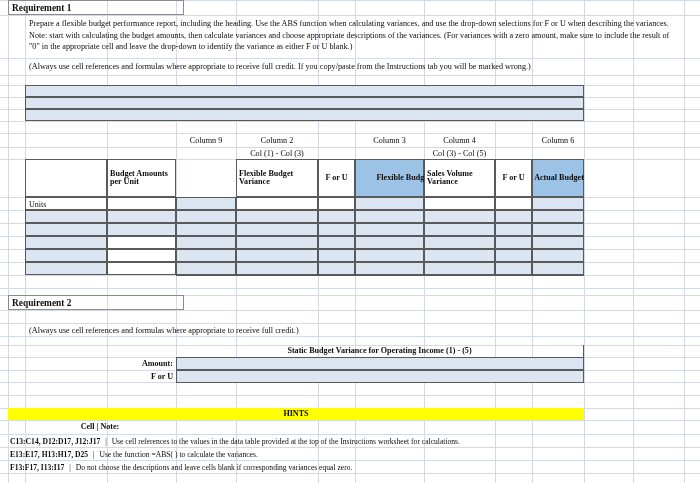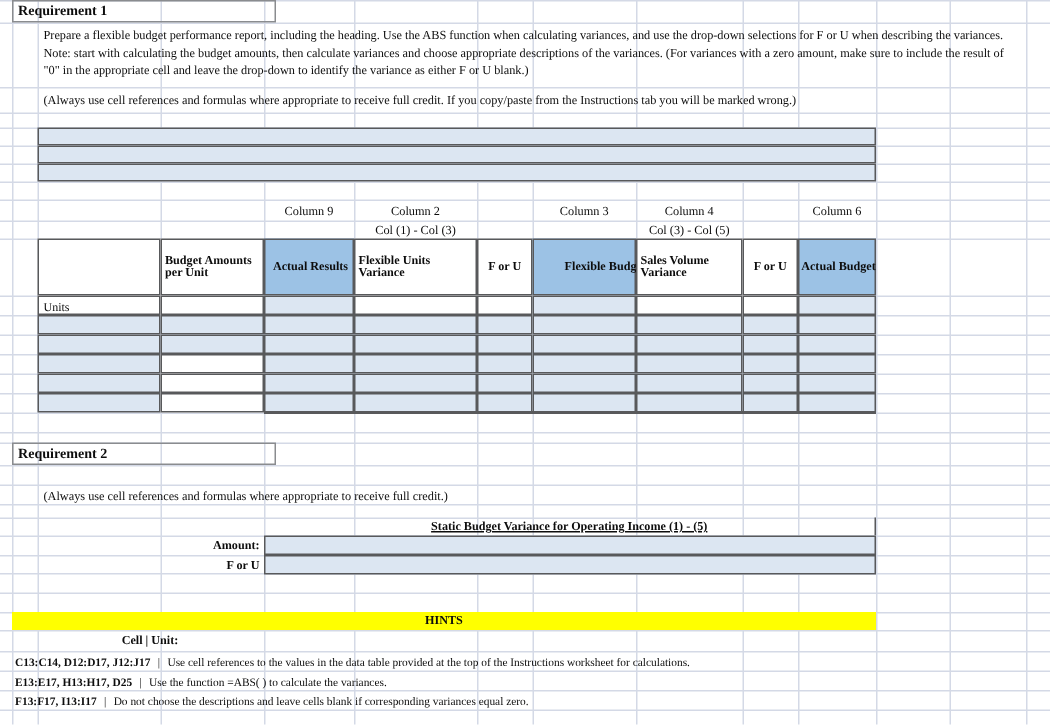--- a/index.html
+++ b/index.html
@@ -107,25 +107,22 @@
   <div class="txt center colnum" style="left:424px;top:133px;width:71px;height:14px;">Column 4</div>
   <div class="txt center colnum" style="left:532px;top:133px;width:52px;height:14px;">Column 6</div>
 
   <div class="txt center colnum" style="left:236px;top:147px;width:82px;height:12px;">Col (1) - Col (3)</div>
   <div class="txt center colnum" style="left:424px;top:147px;width:71px;height:12px;">Col (3) - Col (5)</div>
 
   <div class="cell fill-white bdr" style="left:25px;top:159px;width:82px;height:38px;"></div>
   <div class="cell fill-white bdr" style="left:107px;top:159px;width:69px;height:38px;">
     <div class="wrapc hd-lbl" style="width:100%;height:100%;padding:0 2px;">Budget Amounts per Unit</div>
   </div>
-  <div class="cell fill-head bdr" style="left:176px;top:159px;width:60px;height:38px;">
-    <div class="wrapc hd-lbl" style="width:100%;height:100%;padding:0 1px;">Actual Results</div>
-  </div>
   <div class="cell fill-white bdr" style="left:236px;top:159px;width:82px;height:38px;">
-    <div class="wrapc hd-lbl" style="width:100%;height:100%;padding:0 2px;">Flexible Units Variance</div>
+    <div class="wrapc hd-lbl" style="width:100%;height:100%;padding:0 2px;">Flexible Budget Variance</div>
   </div>
   <div class="cell fill-white bdr" style="left:318px;top:159px;width:37px;height:38px;">
     <div class="wrapc hd-lbl" style="width:100%;height:100%;">F or U</div>
   </div>
   <div class="cell fill-head bdr" style="left:355px;top:159px;width:69px;height:38px;">
     <div class="wrapc hd-lbl" style="width:100%;height:100%;padding:0 14px;">Flexible Budget</div>
   </div>
   <div class="cell fill-white bdr" style="left:424px;top:159px;width:71px;height:38px;">
     <div class="wrapc hd-lbl" style="width:100%;height:100%;padding:0 2px;">Sales Volume Variance</div>
   </div>
@@ -199,38 +196,38 @@
   <div class="cell fill-data bdr" style="left:532px;top:262px;width:52px;height:13px;"></div>
 
   <div class="cell" style="left:176px;top:274px;width:408px;height:2px;background:#58595b;"></div>
 
   <div class="cell bdr-thin" style="left:8px;top:295px;width:176px;height:15px;"></div>
   <div class="txt hdr-title" style="left:12px;top:295px;width:170px;height:15px;">Requirement 2</div>
 
   <div class="p-text" style="left:29px;top:325px;width:620px;height:12px;">(Always use cell references and formulas where appropriate to receive full credit.)</div>
 
   <div class="cell" style="left:176px;top:345px;width:408px;height:12px;border-right:1.6px solid #58595b;">
-    <div class="wrapc hd-lbl" style="width:100%;height:100%;text-decoration:underline;">Static Budget Variance for Operating Income (1) - (5)</div>
+    <div class="wrapc hd-lbl" style="width:100%;height:100%;">Static Budget Variance for Operating Income (1) - (5)</div>
   </div>
 
   <div class="cell" style="left:107px;top:357px;width:69px;height:13px;">
     <div class="txt right hd-lbl" style="left:0;top:0;width:66px;height:13px;">Amount:</div>
   </div>
   <div class="cell fill-data bdr" style="left:176px;top:357px;width:408px;height:13px;"></div>
 
   <div class="cell" style="left:107px;top:370px;width:69px;height:13px;">
     <div class="txt right hd-lbl" style="left:0;top:0;width:66px;height:13px;">F or U</div>
   </div>
   <div class="cell fill-data bdr" style="left:176px;top:370px;width:408px;height:13px;"></div>
 
   <div class="cell fill-yellow" style="left:8px;top:408px;width:576px;height:12px;">
     <div class="wrapc hd-lbl" style="width:100%;height:100%;">HINTS</div>
   </div>
 
-  <div class="txt center hd-lbl" style="left:25px;top:420px;width:150px;height:13px;">Cell | Unit:</div>
+  <div class="txt center hd-lbl" style="left:25px;top:420px;width:150px;height:13px;">Cell | Note:</div>
 
   <div class="p-text hint-row" style="left:10px;top:436px;width:620px;height:12px;">
     <span class="hint-cells">C13:C14, D12:D17, J12:J17</span>
     <span style="padding:0 3px;">|</span>
     <span>Use cell references to the values in the data table provided at the top of the Instructions worksheet for calculations.</span>
   </div>
 
   <div class="p-text hint-row" style="left:10px;top:449px;width:620px;height:12px;">
     <span class="hint-cells">E13:E17, H13:H17, D25</span>
     <span style="padding:0 3px;">|</span>

